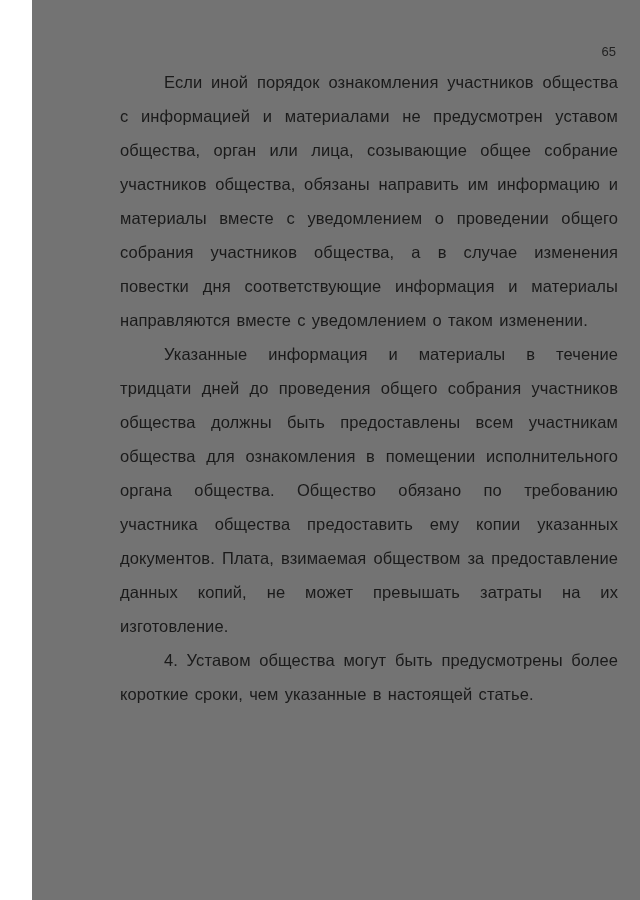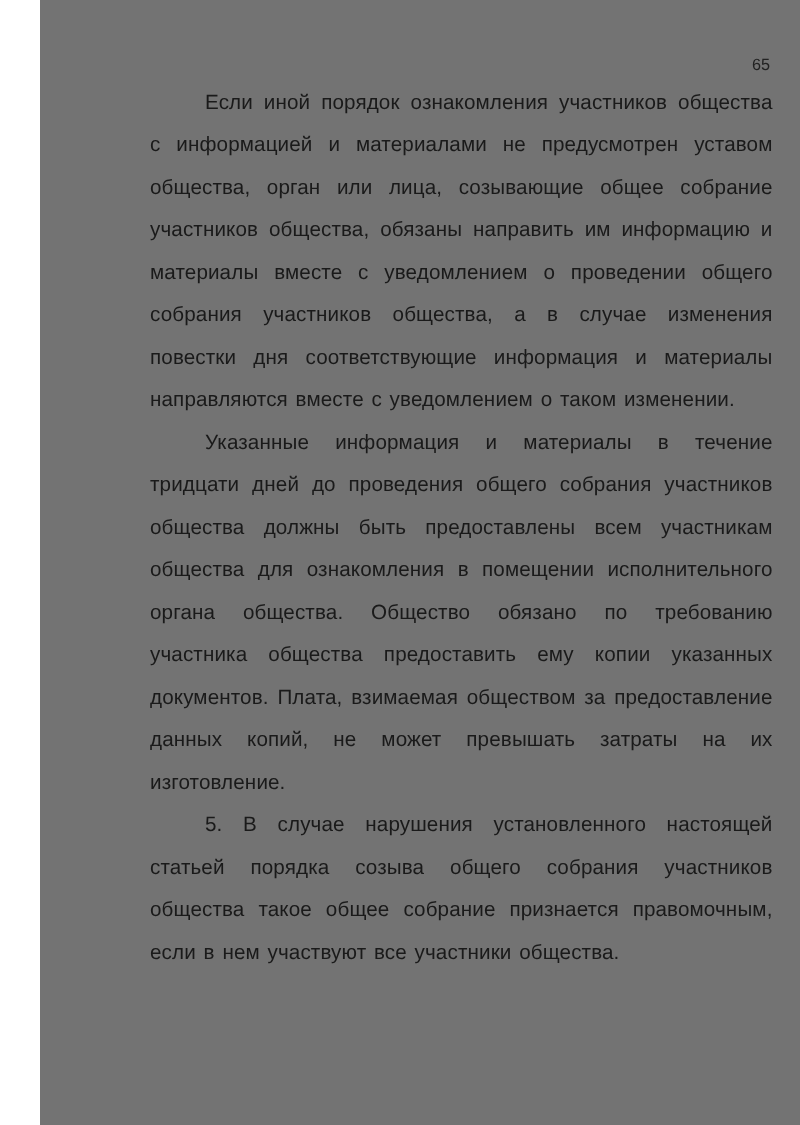--- a/index.html
+++ b/index.html
@@ -44,15 +44,15 @@
 </style>
 </head>
 <body>
 
 <div class="page">
   <div class="page-number">65</div>
 
   <div class="text-block">
     <p class="para">Если иной порядок ознакомления участников общества с информацией и материалами не предусмотрен уставом общества, орган или лица, созывающие общее собрание участников общества, обязаны направить им информацию и материалы вместе с уведомлением о проведении общего собрания участников общества, а в случае изменения повестки дня соответствующие информация и материалы направляются вместе с уведомлением о таком изменении.</p>
     <p class="para">Указанные информация и материалы в течение тридцати дней до проведения общего собрания участников общества должны быть предоставлены всем участникам общества для ознакомления в помещении исполнительного органа общества. Общество обязано по требованию участника общества предоставить ему копии указанных документов. Плата, взимаемая обществом за предоставление данных копий, не может превышать затраты на их изготовление.</p>
-    <p class="para">5. В случае нарушения установленного настоящей статьей порядка созыва общего собрания участников общества такое общее собрание признается правомочным, если в нем участвуют все участники общества.</p>
+    <p class="para">4. Уставом общества могут быть предусмотрены более короткие сроки, чем указанные в настоящей статье.</p>
   </div>
 </div>
 
 </body></html>

